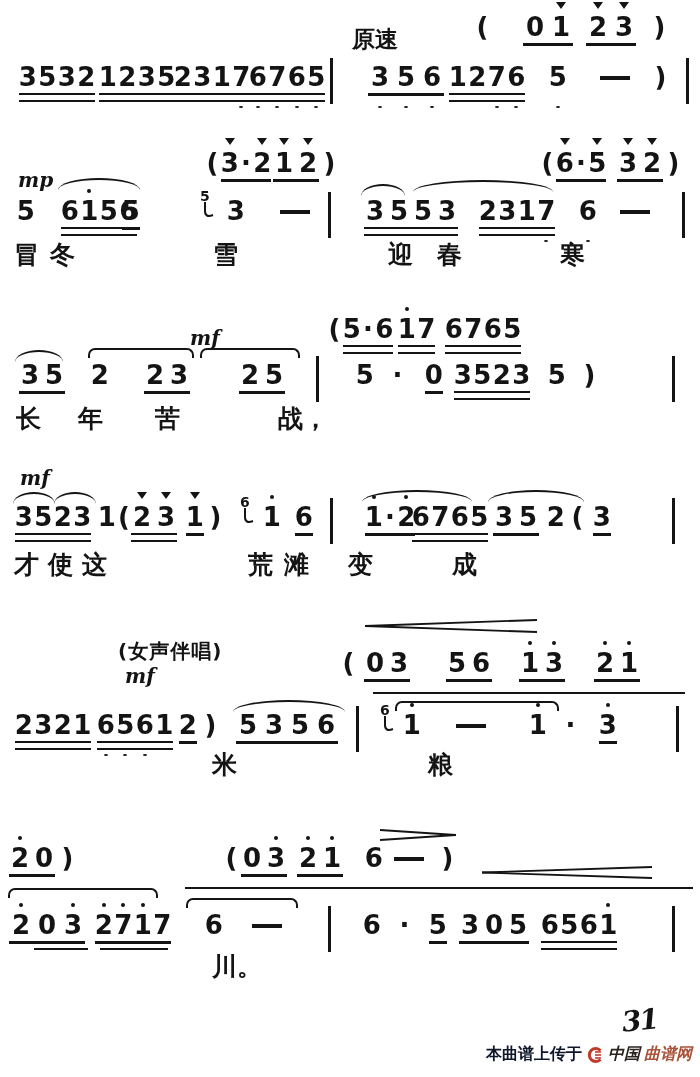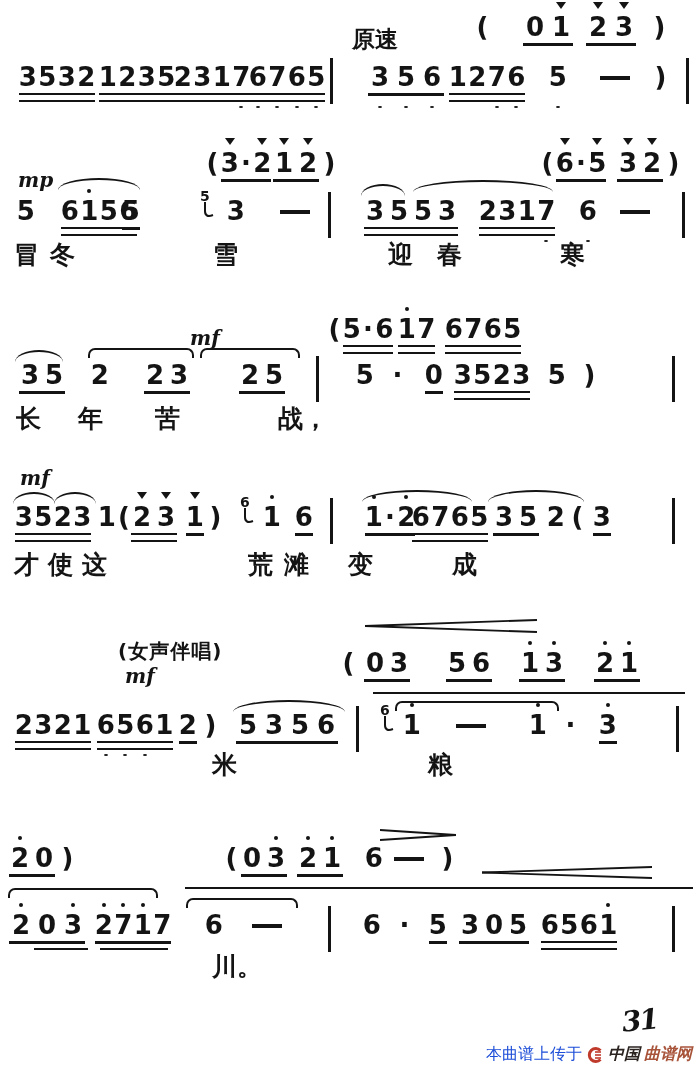--- a/index.html
+++ b/index.html
@@ -42,21 +42,21 @@
   .dyn{font-family:"DejaVu Serif",serif;font-style:italic;font-weight:bold;font-size:20px;}
   .cjk{font-size:23px;font-weight:bold;}
   .cjk-small{font-size:20px;font-weight:bold;letter-spacing:1px;}
   .lyr{position:absolute;font-size:25px;font-weight:bold;line-height:26px;}
 
   
   #page-number{position:absolute;left:622px;top:1004px;font-family:"DejaVu Serif",serif;
     font-style:italic;font-weight:bold;font-size:28px;transform:rotate(-6deg);letter-spacing:-2px;}
   #watermark{position:absolute;left:0;top:1044px;width:692px;display:flex;justify-content:flex-end;
     align-items:center;gap:4px;font-size:16px;}
-  #wm-prefix{color:#1d4ed8;font-weight:normal;}
+  #wm-prefix{color:#0f172a;font-weight:bold;}
   #wm-logo{position:relative;width:18px;height:18px;display:inline-block;}
   #wm-bold{font-weight:bold;font-style:italic;color:#2b2320;}
   #wm-red{font-weight:bold;font-style:italic;color:#a8543a;}
 </style>
 </head>
 <body>
 
 <div id="page">
   <div id="score">
       <div class="system">

